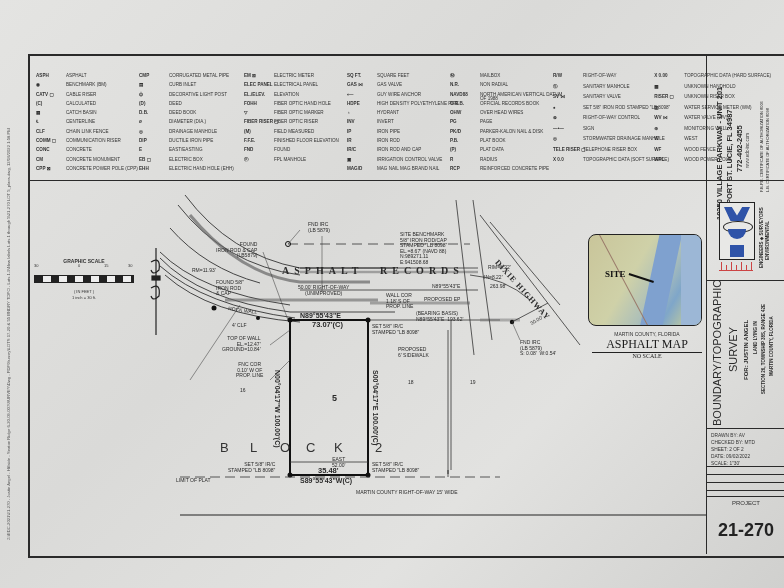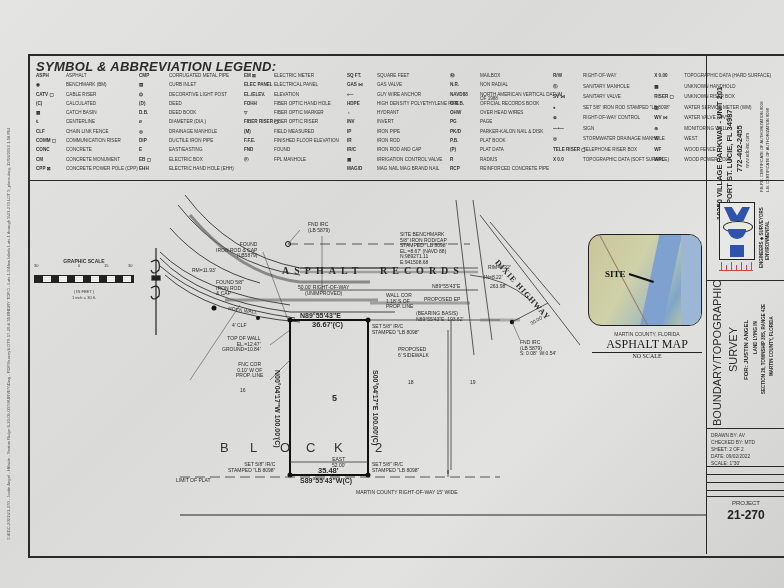--- a/index.html
+++ b/index.html
@@ -19,23 +19,23 @@
   .rot{position:absolute;transform-origin:left top;transform:rotate(-90deg);white-space:nowrap;color:#2a2a2a;}
   .logo{position:absolute;left:12px;top:148px;width:34px;height:56px;border:1.5px solid #222;background:#e8e8e6;}
   .logo .blue1{position:absolute;left:4px;top:4px;width:26px;height:14px;background:#2f53a8;clip-path:polygon(0 0,25% 100%,75% 100%,100% 0,70% 0,50% 60%,30% 0);}
   .logo .blue2{position:absolute;left:8px;top:26px;width:18px;height:10px;background:#2f53a8;border-radius:0 0 9px 9px;}
   .logo .blue3{position:absolute;left:10px;top:42px;width:14px;height:12px;background:#2f53a8;}
   .logo .arc{position:absolute;left:3px;top:18px;width:28px;height:10px;border:1px solid #222;border-radius:50%;}
   .logo-ruler{position:absolute;left:12px;top:206px;width:34px;height:10px;border-bottom:1px solid #c44;}
   .logo-ruler span{position:absolute;bottom:0;width:1px;background:#c44;}
   .project-box{position:absolute;left:0;top:442px;width:78px;height:58px;text-align:center;}
   .project-label{font-size:6px;color:#333;margin-top:4px;}
-  .project-num{font-size:12px;font-weight:bold;color:#222;margin-top:2px;}
+  .project-num{font-size:18px;font-weight:bold;color:#222;margin-top:14px;}
   .drawinfo{position:absolute;left:4px;top:378px;font-size:4.8px;line-height:7px;color:#333;}
-  .vicinity{position:absolute;left:588px;top:234px;width:112px;height:90px;border:1.5px solid #222;border-radius:13px;background:linear-gradient(120deg,#c9c59a 0%,#cfd1a8 40%,#aec0b8 60%,#7fa6c9 75%,#b9c7a3 90%);overflow:hidden;}
+  .vicinity{position:absolute;left:588px;top:234px;width:112px;height:90px;border:1.5px solid #222;border-radius:8px;background:linear-gradient(120deg,#c9c59a 0%,#cfd1a8 40%,#aec0b8 60%,#7fa6c9 75%,#b9c7a3 90%);overflow:hidden;}
   .vicinity .water{position:absolute;left:60px;top:-10px;width:22px;height:120px;background:#7fa1cf;transform:rotate(12deg);border-radius:10px;}
   .vicinity .ocean{position:absolute;left:92px;top:0;width:30px;height:90px;background:#9cb7d6;}
   .vicinity .road{position:absolute;left:10px;top:0;width:1px;height:120px;background:#9a7a6a;transform:rotate(-28deg);transform-origin:top left;}
   .site-label{position:absolute;left:16px;top:34px;font-family:"Liberation Serif",serif;font-weight:bold;font-size:9px;color:#111;}
   .site-arrow{position:absolute;left:40px;top:38px;width:26px;height:1.5px;background:#111;transform:rotate(18deg);transform-origin:left;}
   .vic-county{position:absolute;left:592px;top:331px;width:110px;text-align:center;font-size:5px;color:#333;}
   .vic-title{position:absolute;left:592px;top:337px;width:110px;text-align:center;font-family:"Liberation Serif",serif;font-size:12px;color:#1a1a1a;border-bottom:1px solid #222;}
   .vic-noscale{position:absolute;left:592px;top:353px;width:110px;text-align:center;font-family:"Liberation Serif",serif;font-size:6px;color:#222;}
   .lbl{position:absolute;font-size:5px;line-height:5.6px;color:#2a2a2a;white-space:nowrap;}
   .lbl.b{font-weight:bold;}
@@ -52,21 +52,20 @@
 </head>
 <body>
 
 <div class="paper"></div>
 
 <div class="filepath">Z:\EDC-2021\21-270 - Justin Angel - Hillside - Seaton Ridge 6-20-09-007\SURVEY\Dwg - PDF\Survey\LOTS 17-20 &amp; 55 BNDRY TOPO - Lots 1-9\New labels Lots 1 through 5\21-270 LOT 5_plans.dwg, 12/16/2022 1:58 PM</div>
 
 <div class="sheet-frame"></div>
 
 <div class="legend-bar">
-  <div class="legend-title">SYMBOL &amp; ABBREVIATION LEGEND:</div>
   <div class="legend-grid" id="legend-grid">
       <div class="legend-col" style="left: 0px;">
         <div class="legend-row" style="height: 9.3px;">
           <span class="sym">ASPH</span>
           <span class="txt">ASPHALT</span>
         </div>
         <div class="legend-row" style="height: 9.3px;">
           <span class="sym">◉</span>
           <span class="txt">BENCHMARK (BM)</span>
         </div>
@@ -465,21 +464,21 @@
 (LB5879)</div>
 <div class="lbl" style="left:192px;top:268px">RM=11.93'</div>
 <div class="lbl" style="left:216px;top:280px;white-space:pre">FOUND 5/8"
 IRON ROD
 &amp; CAP</div>
 <div class="lbl" style="left:228px;top:308px;transform:rotate(8deg)">ROCK WALL</div>
 <div class="lbl" style="left:232px;top:323px">4' CLF</div>
 <div class="lbl" style="left:298px;top:285px;white-space:pre;text-align:center">50.00' RIGHT-OF-WAY
 (UNIMPROVED)</div>
 <div class="lbl b" style="left:300px;top:313px;font-size:7px">N89°55'43"E</div>
-<div class="lbl b" style="left:312px;top:322px;font-size:7.5px">36.67'(C)</div>
+<div class="lbl b" style="left:312px;top:322px;font-size:7.5px">73.07'(C)</div>
 <div class="lbl" style="left:222px;top:336px;white-space:pre;text-align:right">TOP OF WALL
 EL.=12.47'
 GROUND=10.84'</div>
 <div class="lbl" style="left:236px;top:362px;white-space:pre;text-align:center">FNC COR
 0.10' W OF
 PROP. LINE</div>
 <div class="lbl" style="left:240px;top:388px">16</div>
 <div class="lbl b" style="left:280px;top:370px;transform:rotate(90deg);transform-origin:left top;font-size:7px">N00°04'17"W  100.00'(C)</div>
 <div class="lbl b" style="left:378px;top:370px;transform:rotate(90deg);transform-origin:left top;font-size:7px">S00°04'17"E  100.00'(C)</div>
 <div class="lbl b" style="left:332px;top:396px;font-size:9px">5</div>

